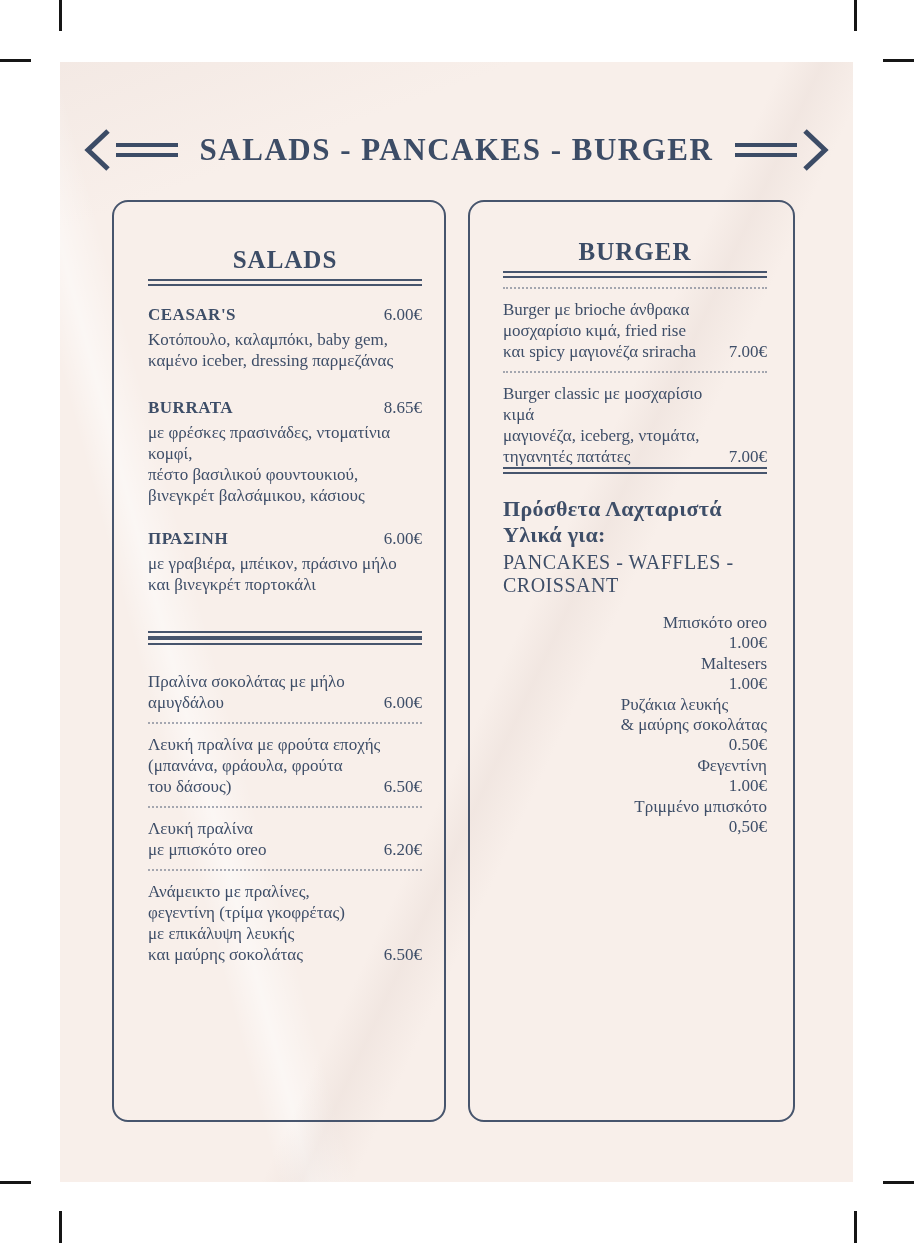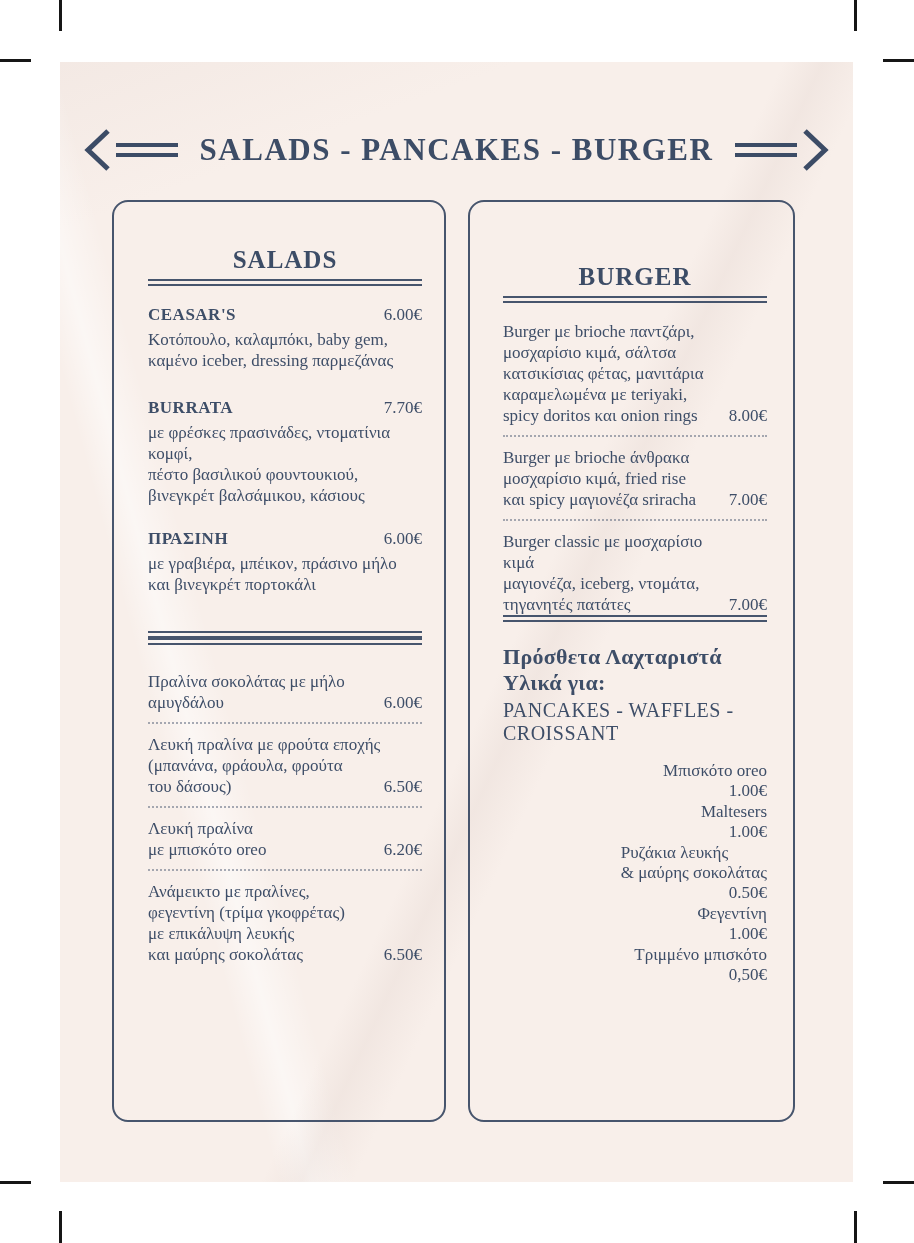--- a/index.html
+++ b/index.html
@@ -38,21 +38,21 @@
     font-size:31px; font-weight:bold; letter-spacing:1.5px; color:#3c4c66;
     white-space:nowrap; padding:0 8px;
   }
 
   
   .panel {
     position:absolute; top:138px; height:922px;
     border:2px solid #47556d; border-radius:16px;
   }
   .panel.left  { left:52px;  width:334px; padding:44px 22px 0 34px; }
-  .panel.right { left:408px; width:327px; padding:61px 26px 0 33px; }
+  .panel.right { left:408px; width:327px; padding:36px 26px 0 33px; }
 
   .sec-heading {
     text-align:center; font-size:25px; font-weight:bold;
     letter-spacing:1px; color:#3c4c66;
   }
   .hrule { height:7px; border-top:2px solid #47556d; border-bottom:2px solid #47556d; margin-top:5px; }
   .hrule.solo { margin-top:0; }
 
   
   .mi { margin-top:18px; font-size:17px; line-height:21px; }
@@ -119,21 +119,21 @@
         <span class="mi-name">CEASAR'S</span>
         <span class="mi-price">6.00€</span>
       </div>
       <div class="mi-desc">Κοτόπουλο, καλαμπόκι, baby gem,
 καμένο iceber, dressing παρμεζάνας</div>
     </div>
 
     <div class="mi" style="margin-top:26px">
       <div class="mi-row">
         <span class="mi-name">BURRATA</span>
-        <span class="mi-price">7.70€</span>
+        <span class="mi-price">8.65€</span>
       </div>
       <div class="mi-desc">με φρέσκες πρασινάδες, ντοματίνια κομφί,
 πέστο βασιλικού φουντουκιού,
 βινεγκρέτ βαλσάμικου, κάσιους</div>
     </div>
 
     <div class="mi" style="margin-top:22px">
       <div class="mi-row">
         <span class="mi-name">ΠΡΑΣΙΝΗ</span>
         <span class="mi-price">6.00€</span>
@@ -174,28 +174,20 @@
 με επικάλυψη  λευκής
 και μαύρης σοκολάτας</span>
       <span class="mi-price">6.50€</span>
     </div>
   </div>
 
   <div class="panel right">
     <div class="sec-heading">BURGER</div>
     <div class="hrule"></div>
 
-    <div class="pitem" style="margin-top:18px">
-      <span class="pname">Burger με brioche παντζάρι,
-μοσχαρίσιο κιμά, σάλτσα
-κατσικίσιας φέτας, μανιτάρια
-καραμελωμένα με teriyaki,
-spicy doritos και onion rings</span>
-      <span class="mi-price">8.00€</span>
-    </div>
     <div class="dotsep"></div>
 
     <div class="pitem">
       <span class="pname">Burger με brioche άνθρακα
 μοσχαρίσιο κιμά, fried rise
 και spicy μαγιονέζα sriracha</span>
       <span class="mi-price">7.00€</span>
     </div>
     <div class="dotsep"></div>
 

